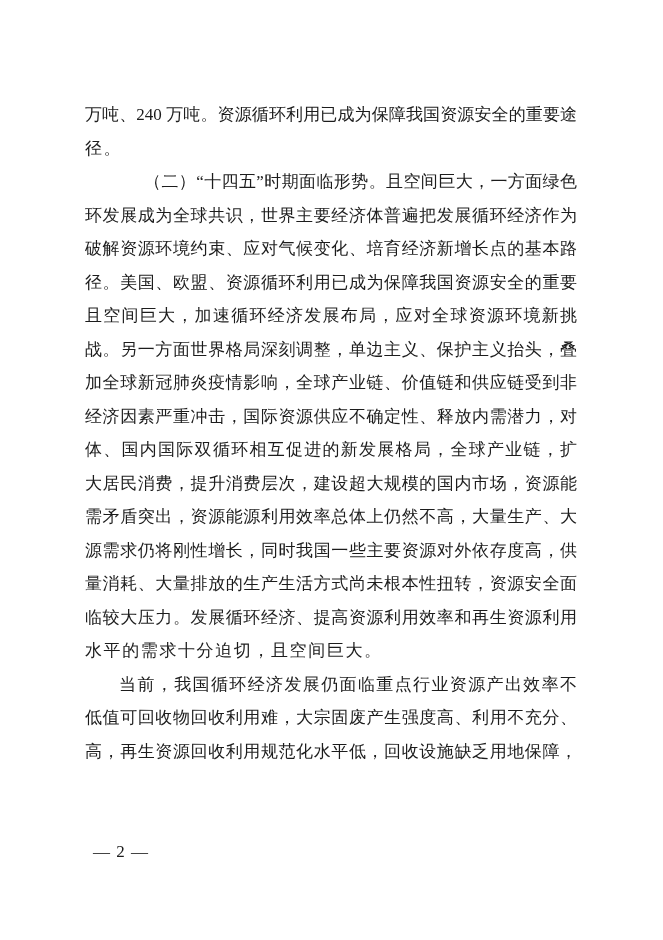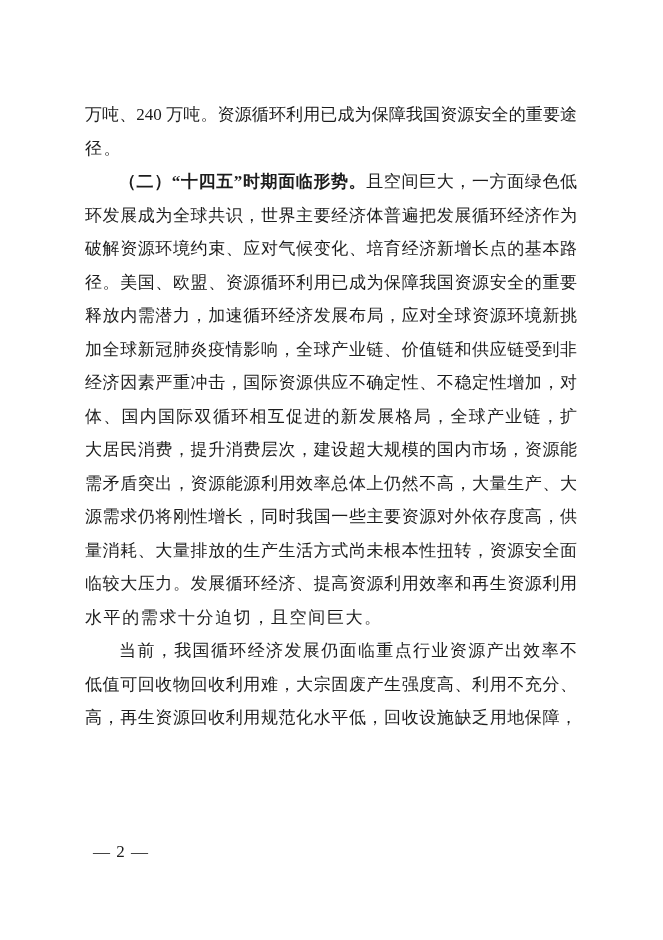--- a/index.html
+++ b/index.html
@@ -33,21 +33,22 @@
   }
   .line.plain {
     text-align: left;
     text-align-last: left;
     letter-spacing: 1.6px;
   }
   .line.ind {
     text-indent: 34px;
   }
   .bold {
-    font-weight: bold;
+    font-weight: normal;
+    margin-left: 25px;
   }
   .footer {
     position: absolute;
     left: 93px;
     top: 841px;
     font-size: 17px;
     line-height: 22px;
     letter-spacing: 1px;
     color: #1c1c1c;
   }
@@ -56,23 +57,24 @@
 <body>
 
 <div class="page">
   <div class="content">
     <div class="line">万吨、240 万吨。资源循环利用已成为保障我国资源安全的重要途</div>
     <div class="line plain">径。</div>
     <div class="line ind"><span class="bold">（二）“十四五”时期面临形势。</span><span>且空间巨大，一方面绿色低碳循</span></div>
     <div class="line">环发展成为全球共识，世界主要经济体普遍把发展循环经济作为</div>
     <div class="line">破解资源环境约束、应对气候变化、培育经济新增长点的基本路</div>
     <div class="line">径。美国、欧盟、资源循环利用已成为保障我国资源安全的重要途</div>
-    <div class="line">释放内需潜力，加速循环经济发展布局，应对全球资源环境新挑</div>
+    <div class="line">且空间巨大，加速循环经济发展布局，应对全球资源环境新挑</div>
+    <div class="line">战。另一方面世界格局深刻调整，单边主义、保护主义抬头，叠</div>
     <div class="line">加全球新冠肺炎疫情影响，全球产业链、价值链和供应链受到非</div>
-    <div class="line">经济因素严重冲击，国际资源供应不确定性、不稳定性增加，对</div>
+    <div class="line">经济因素严重冲击，国际资源供应不确定性、释放内需潜力，对</div>
     <div class="line">体、国内国际双循环相互促进的新发展格局，全球产业链，扩</div>
     <div class="line">大居民消费，提升消费层次，建设超大规模的国内市场，资源能</div>
     <div class="line">需矛盾突出，资源能源利用效率总体上仍然不高，大量生产、大</div>
     <div class="line">源需求仍将刚性增长，同时我国一些主要资源对外依存度高，供</div>
     <div class="line">量消耗、大量排放的生产生活方式尚未根本性扭转，资源安全面</div>
     <div class="line">临较大压力。发展循环经济、提高资源利用效率和再生资源利用</div>
     <div class="line plain">水平的需求十分迫切，且空间巨大。</div>
     <div class="line ind">当前，我国循环经济发展仍面临重点行业资源产出效率不</div>
     <div class="line">低值可回收物回收利用难，大宗固废产生强度高、利用不充分、</div>
     <div class="line">高，再生资源回收利用规范化水平低，回收设施缺乏用地保障，</div>

